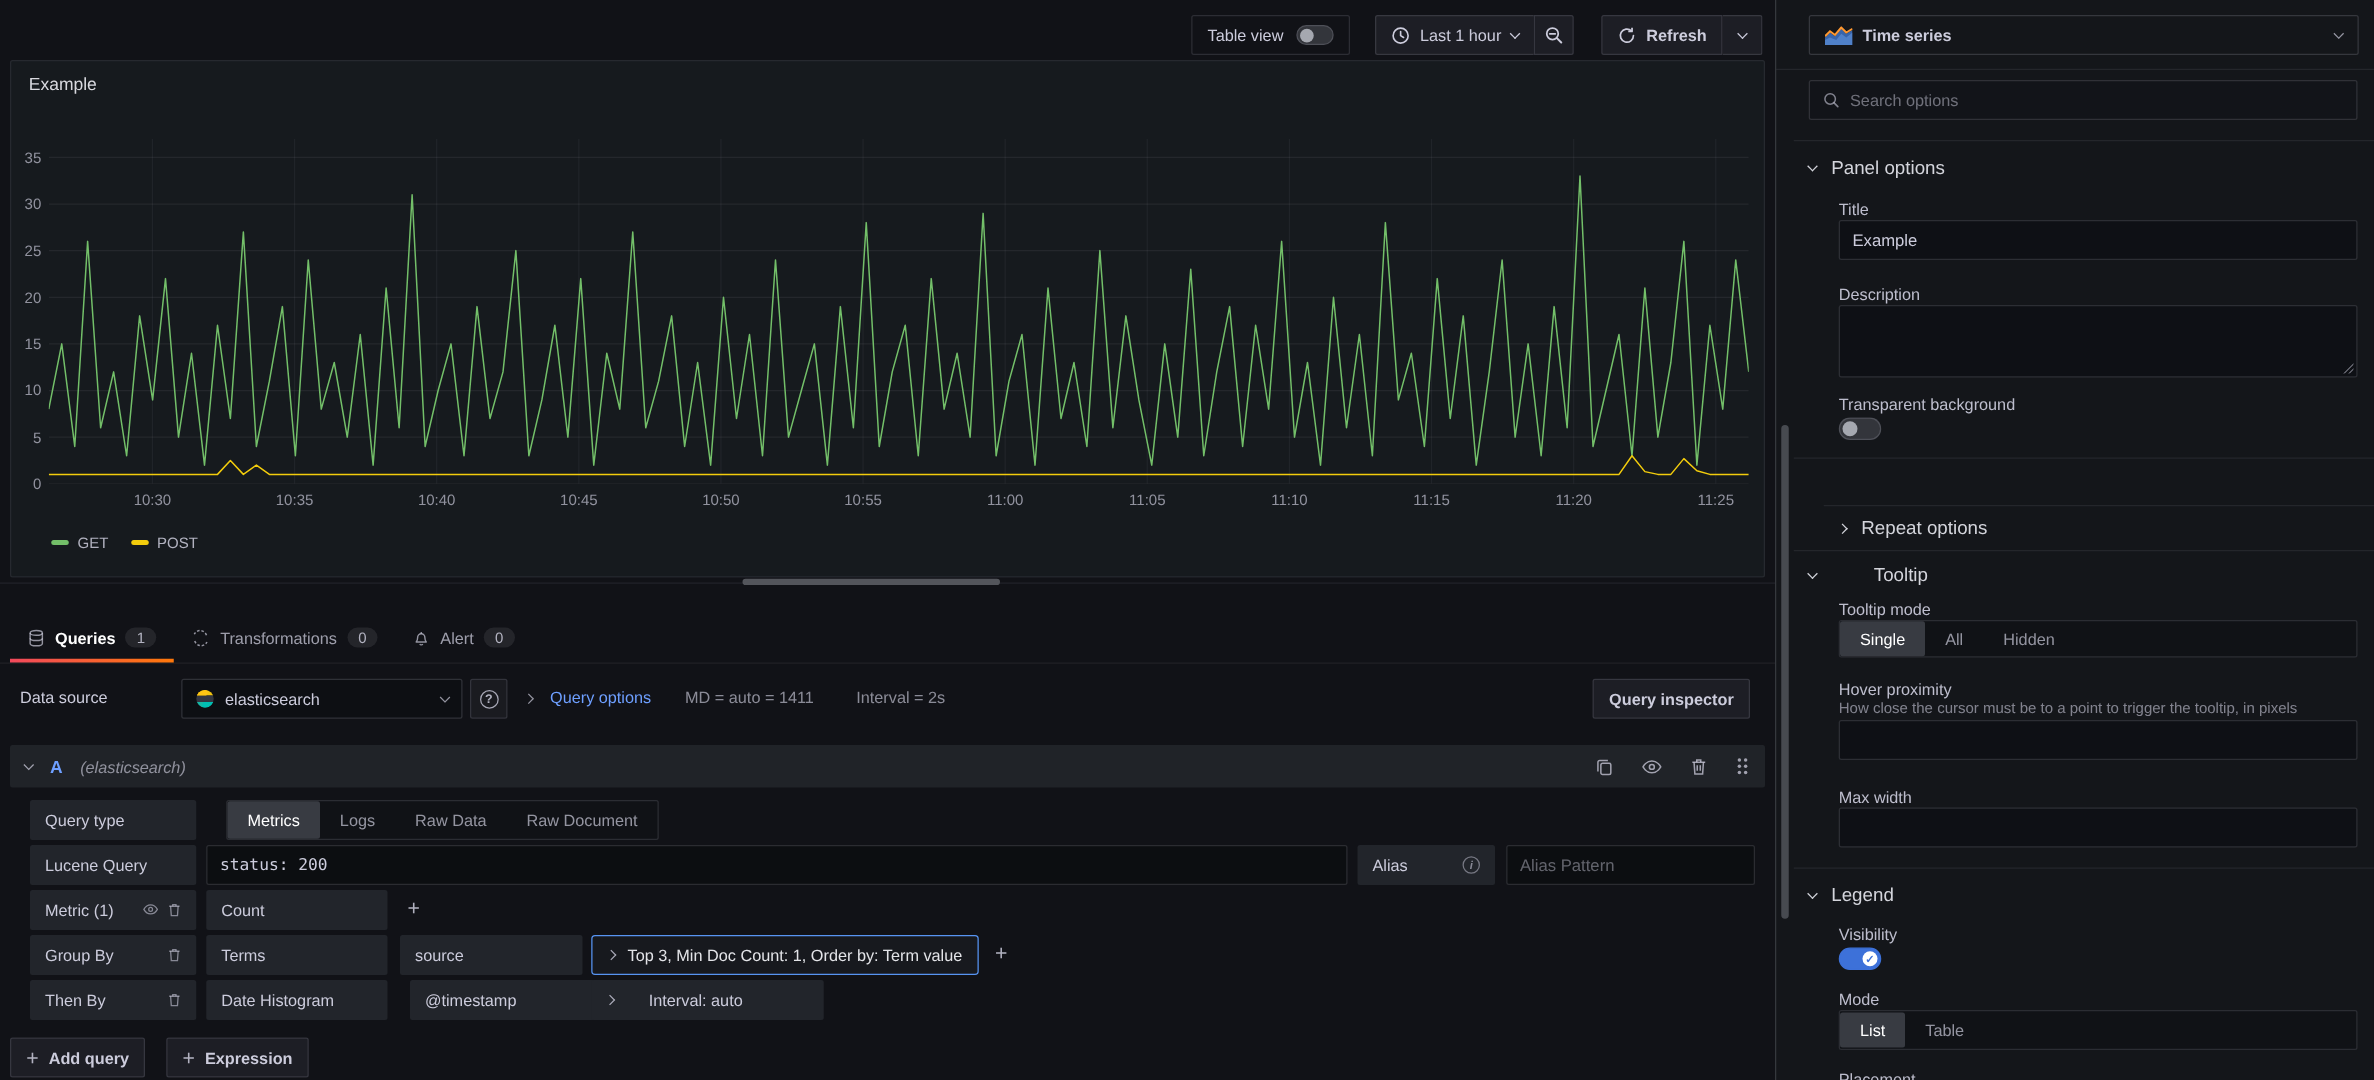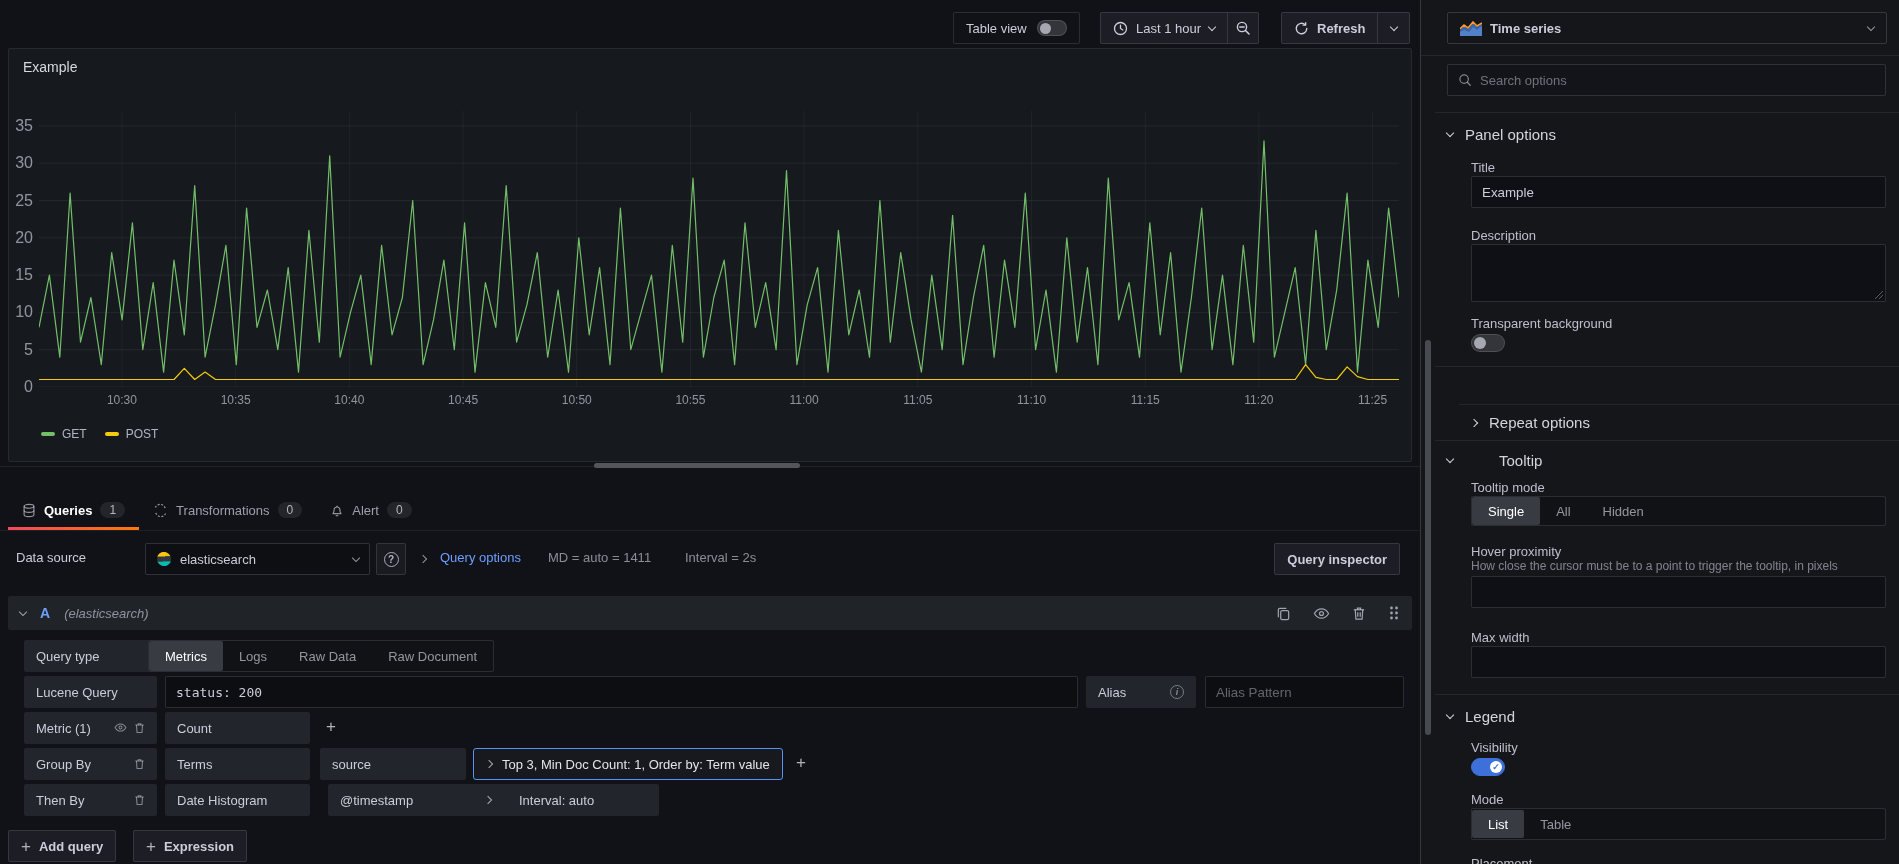--- a/index.html
+++ b/index.html
@@ -26,21 +26,21 @@
   .toggle.on .knob { left:auto; right:2px; background:#fff; display:flex; align-items:center; justify-content:center; font-size:9px; color:#3d71d9; font-weight:700; line-height:1; }
 
   
   .toolbar-group { position:absolute; top:12px; display:flex; align-items:center; }
 
   
   #panel { left:8px; top:48px; width:1404px; height:414px; background:#161a1e; border:1px solid rgba(204,204,220,0.09); border-radius:2px; }
   #panel-title { position:absolute; left:14px; top:10px; font-size:14px; font-weight:500; color:#d8d9df; }
   #plot { position:absolute; left:30px; top:62px; width:1360px; height:276px; }
   #y-labels { position:absolute; left:0; top:62px; width:24px; height:276px; }
-  #y-labels span { position:absolute; right:0; transform:translateY(-50%); font-size:16px; color:rgba(204,204,220,0.68); }
+  #y-labels span { position:absolute; right:0; transform:translateY(-50%); font-size:12px; color:rgba(204,204,220,0.68); }
   #x-labels { position:absolute; left:30px; top:344px; width:1360px; height:16px; }
   #x-labels span { position:absolute; transform:translateX(-50%); font-size:12px; color:rgba(204,204,220,0.68); }
   #chart-legend { position:absolute; left:32px; top:378px; display:flex; gap:18px; align-items:center; }
   .legend-item { display:flex; gap:7px; align-items:center; font-size:12px; color:rgba(204,204,220,0.85); cursor:pointer; }
   .legend-swatch { width:14px; height:4px; border-radius:2px; }
 
   
   #tabs-row { left:0; top:490px; width:1420px; height:41px; border-bottom:1px solid rgba(204,204,220,0.08); display:flex; align-items:stretch; padding-left:8px; }
   .tab { position:relative; display:flex; align-items:center; gap:8px; padding:0 14px; color:rgba(204,204,220,0.75); cursor:pointer; }
   .tab.active { color:#fff; font-weight:600; }
@@ -284,21 +284,21 @@
           <circle cx="8.5" cy="3" r="1.4"></circle>
           <circle cx="3.5" cy="8" r="1.4"></circle>
           <circle cx="8.5" cy="8" r="1.4"></circle>
           <circle cx="3.5" cy="13" r="1.4"></circle>
           <circle cx="8.5" cy="13" r="1.4"></circle>
         </svg>
     </div>
   </div>
 
   <div class="abs chip label" style="left:24px;top:640px;width:133px;">Query type</div>
-  <div class="abs radio-group" style="left:148px;top:640px;">
+  <div class="abs radio-group" style="left:181px;top:640px;">
     <span class="radio-opt selected">Metrics</span>
     <span class="radio-opt">Logs</span>
     <span class="radio-opt">Raw Data</span>
     <span class="radio-opt">Raw Document</span>
   </div>
 
   <div class="abs chip label" style="left:24px;top:676px;width:133px;">Lucene Query</div>
   <input class="abs tin" style="left: 165px; top: 676px; width: 913px; font-family: &quot;DejaVu Sans Mono&quot;, monospace; font-size: 13px;" value="status: 200">
   <div class="abs chip label" style="left:1086px;top:676px;width:110px;">
     <span>Alias</span>

